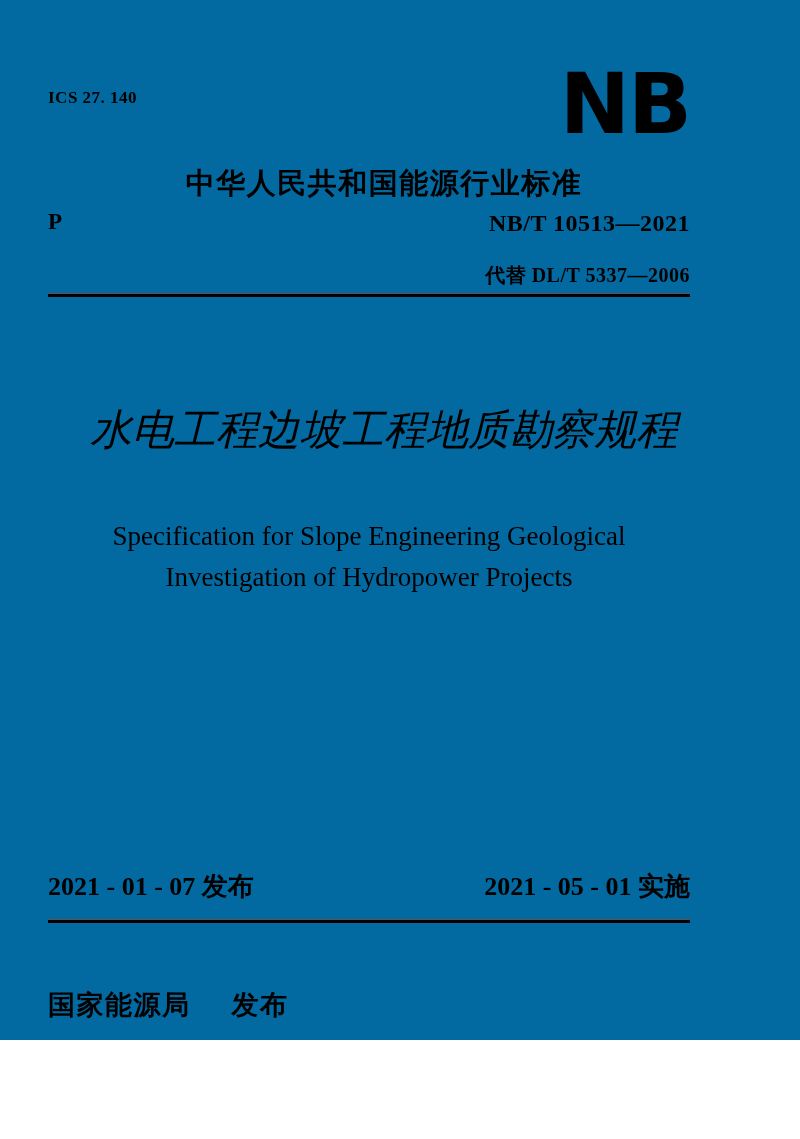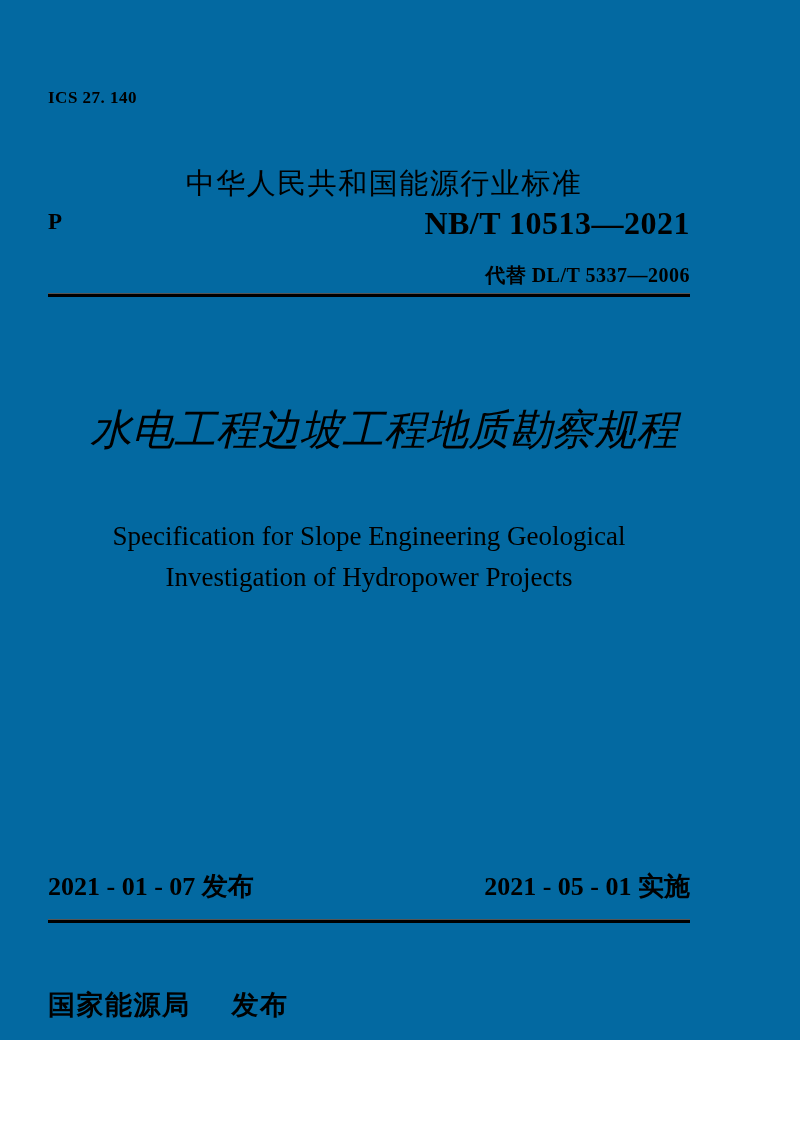--- a/index.html
+++ b/index.html
@@ -41,21 +41,21 @@
     font-size: 84px;
     line-height: 1;
     letter-spacing: -2px;
   }
 
   .header-zh {
     top: 164px;
     text-align: center;
     transform: translateX(15px);
     font-family: "Liberation Sans", "DejaVu Sans", sans-serif;
-    font-weight: normal;
+    font-weight: bold;
     font-size: 29px;
     letter-spacing: 1.5px;
     white-space: nowrap;
   }
 
   .p-label {
     position: absolute;
     left: 48px;
     top: 209px;
     font-weight: bold;
@@ -63,21 +63,21 @@
   }
 
   .std-block {
     position: absolute;
     right: 110px;
     top: 207px;
     text-align: right;
   }
   .std-no {
     font-weight: bold;
-    font-size: 32px;
+    font-size: 24px;
     line-height: 32px;
     letter-spacing: 0.5px;
     white-space: nowrap;
   }
   .replaces {
     font-weight: bold;
     font-size: 20px;
     line-height: 24px;
     margin-top: 24px;
     letter-spacing: 0.5px;
@@ -138,20 +138,21 @@
 </style>
 </head>
 <body>
 
 <div class="page">
 
   <div class="col ics-block">
     <div>ICS 27. 140</div>
   </div>
 
+  <div class="nb-logo">NB</div>
 
   <div class="col header-zh">中华人民共和国能源行业标准</div>
 
   <div class="p-label">P</div>
 
   <div class="std-block">
     <div class="std-no">NB/T 10513—2021</div>
     <div class="replaces">代替 DL/T 5337—2006</div>
   </div>
 

